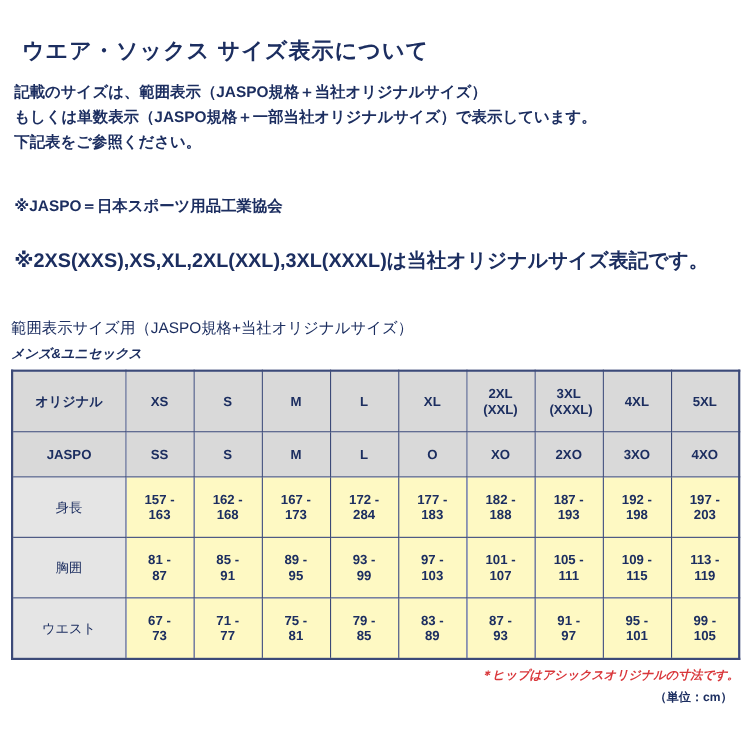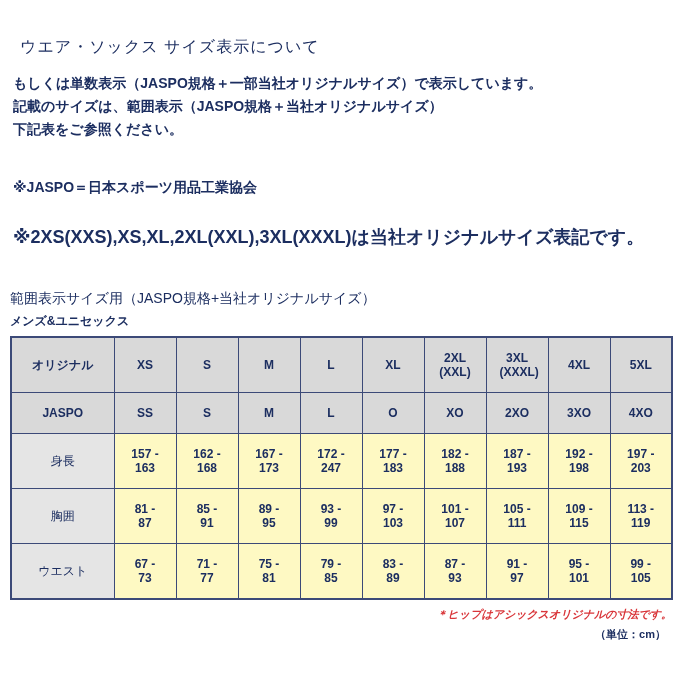--- a/index.html
+++ b/index.html
@@ -11,22 +11,22 @@
     width: 680px;
     height: 680px;
     font-family: "Liberation Sans", "DejaVu Sans", sans-serif;
     color: #1c2e60;
     overflow: hidden;
   }
   p, h1, h2, h3 { margin: 0; padding: 0; }
 
   .page-title {
     margin: 34px 0 0 20px;
-    font-size: 16px;
-    font-weight: normal;
+    font-size: 20px;
+    font-weight: bold;
     letter-spacing: 1px;
     line-height: 26px;
     color: #1c2e60;
   }
   .intro {
     margin: 12px 0 0 13px;
     font-size: 14px;
     font-weight: bold;
     line-height: 23px;
     color: #1c2e60;
@@ -47,20 +47,21 @@
     margin: 42px 0 0 10px;
     font-size: 14px;
     font-weight: normal;
     line-height: 18px;
   }
   .table-subheading {
     margin: 7px 16px 0 10px;
     font-size: 12px;
     font-weight: bold;
     line-height: 15px;
+    font-style: italic;
   }
 
   table.size-table {
     margin: 7px 0 0 10px;
     border-collapse: collapse;
     table-layout: fixed;
     width: 662px;
     border: 2px solid #3c4a78;
   }
   .size-table th, .size-table td {
@@ -116,22 +117,22 @@
   }
 </style>
 </head>
 <body>
 
 <div>
 
   <h1 class="page-title">ウエア・ソックス サイズ表示について</h1>
 
   <div class="intro">
+    <p>記載のサイズは、範囲表示（JASPO規格＋当社オリジナルサイズ）</p>
     <p>もしくは単数表示（JASPO規格＋一部当社オリジナルサイズ）で表示しています。</p>
-    <p>記載のサイズは、範囲表示（JASPO規格＋当社オリジナルサイズ）</p>
     <p>下記表をご参照ください。</p>
   </div>
 
   <p class="note-jaspo">※JASPO＝日本スポーツ用品工業協会</p>
   <p class="note-original">※2XS(XXS),XS,XL,2XL(XXL),3XL(XXXL)は当社オリジナルサイズ表記です。</p>
 
   <h2 class="table-heading">範囲表示サイズ用（JASPO規格+当社オリジナルサイズ）</h2>
   <h3 class="table-subheading">メンズ&amp;ユニセックス</h3>
 
   <table class="size-table">
@@ -172,21 +173,21 @@
         <th>XO</th>
         <th>2XO</th>
         <th>3XO</th>
         <th>4XO</th>
       </tr>
       <tr>
         <th class="row-label">身長</th>
         <td class="val">157 - 163</td>
         <td class="val">162 - 168</td>
         <td class="val">167 - 173</td>
-        <td class="val">172 - 247</td>
+        <td class="val">172 - 284</td>
         <td class="val">177 - 183</td>
         <td class="val">182 - 188</td>
         <td class="val">187 - 193</td>
         <td class="val">192 - 198</td>
         <td class="val">197 - 203</td>
       </tr>
       <tr>
         <th class="row-label">胸囲</th>
         <td class="val">81 - 87</td>
         <td class="val">85 - 91</td>

